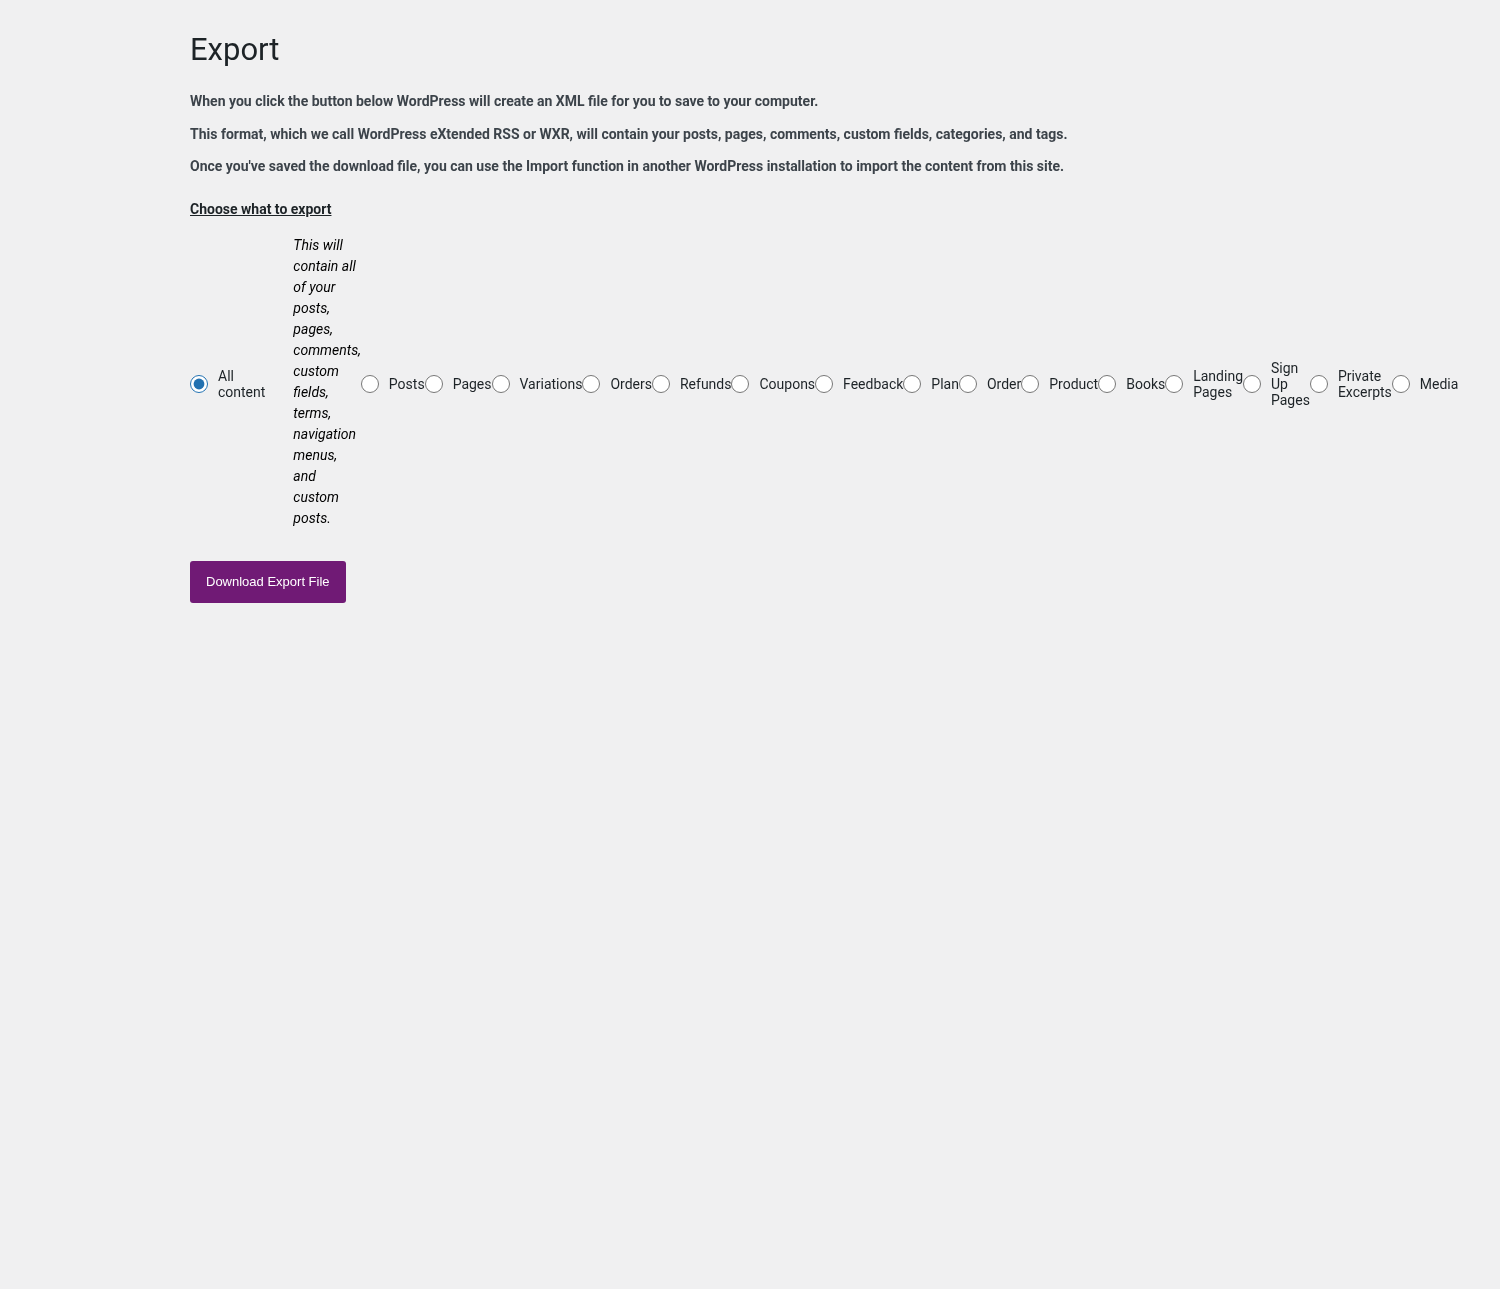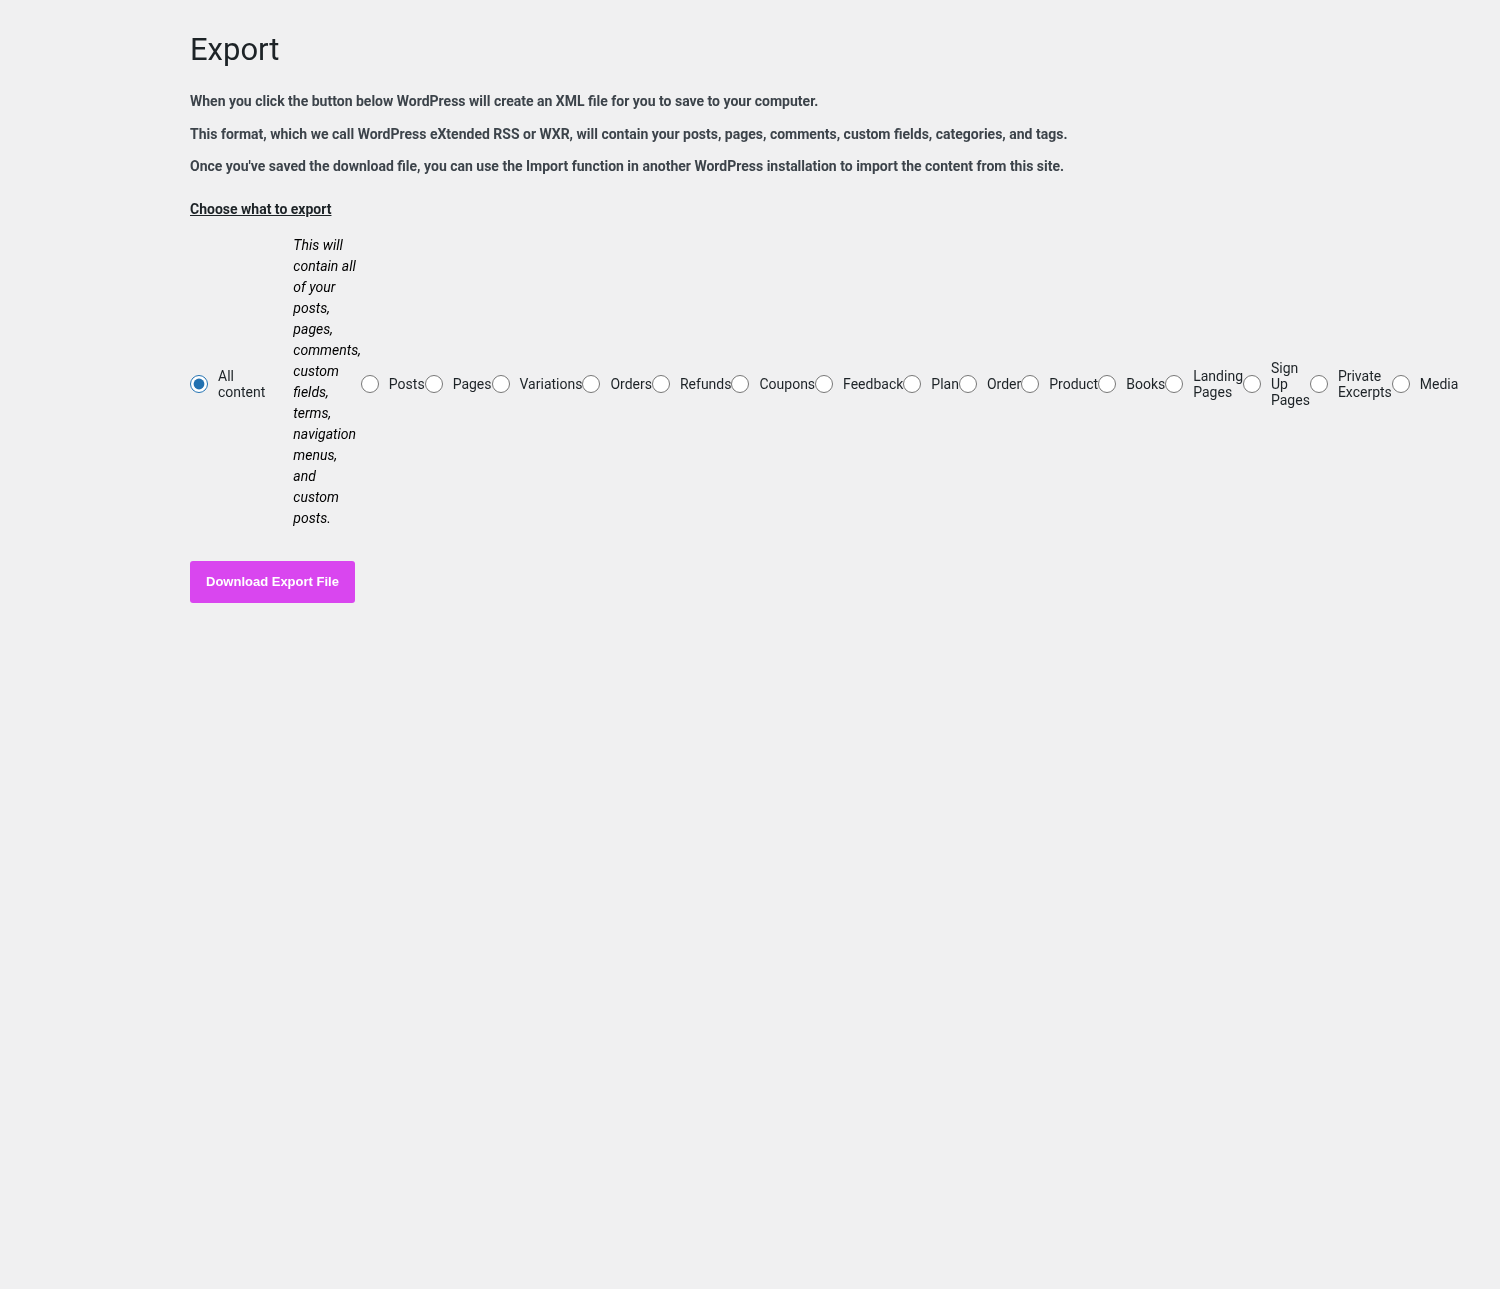--- a/index.html
+++ b/index.html
@@ -82,24 +82,24 @@
       color: #000000;
       margin: 4px 0 8px 28px;
       line-height: 1.5;
       font-style: italic;
     }
 
     .download-button {
       display: inline-block;
       margin-top: 24px;
       padding: 8px 16px;
-      background-color: #d946ef;
+      background-color: #701a75;
       color: #ffffff;
       font-size: 13px;
-      font-weight: 700;
+      font-weight: 400;
       border: none;
       border-radius: 3px;
       cursor: pointer;
       text-decoration: none;
       line-height: 2;
     }
   </style>
 </head>
 <body>
 

